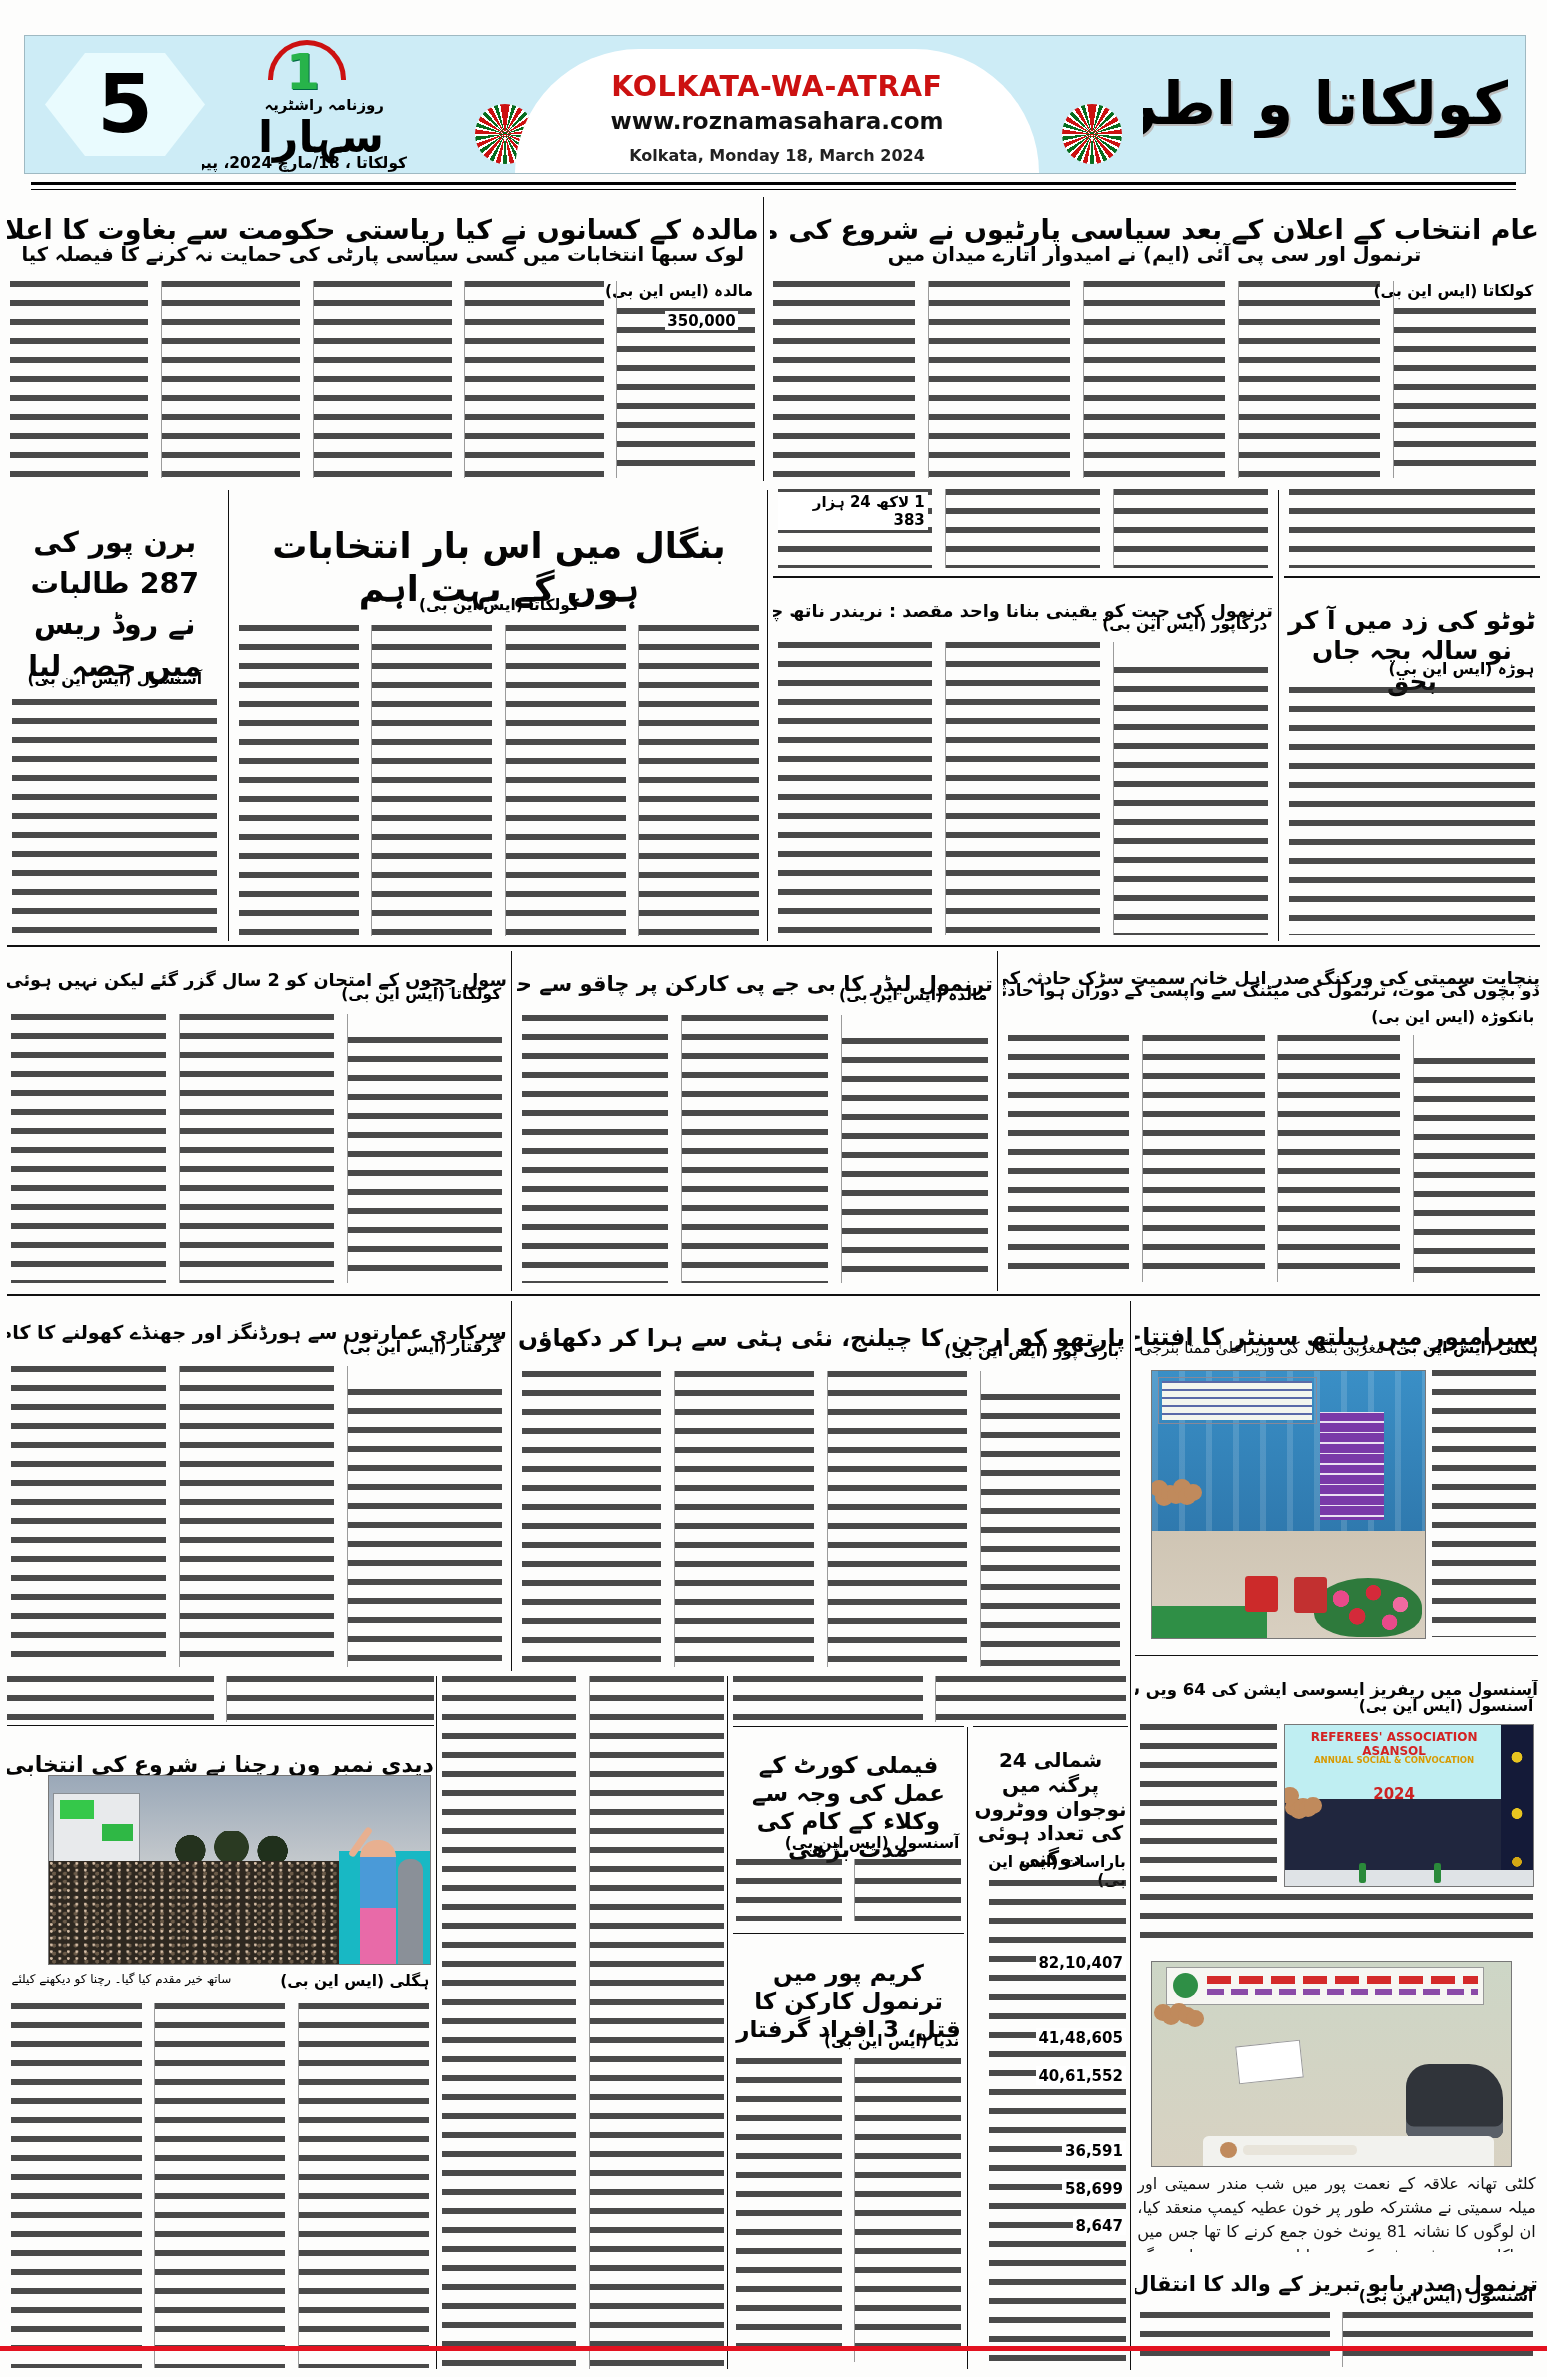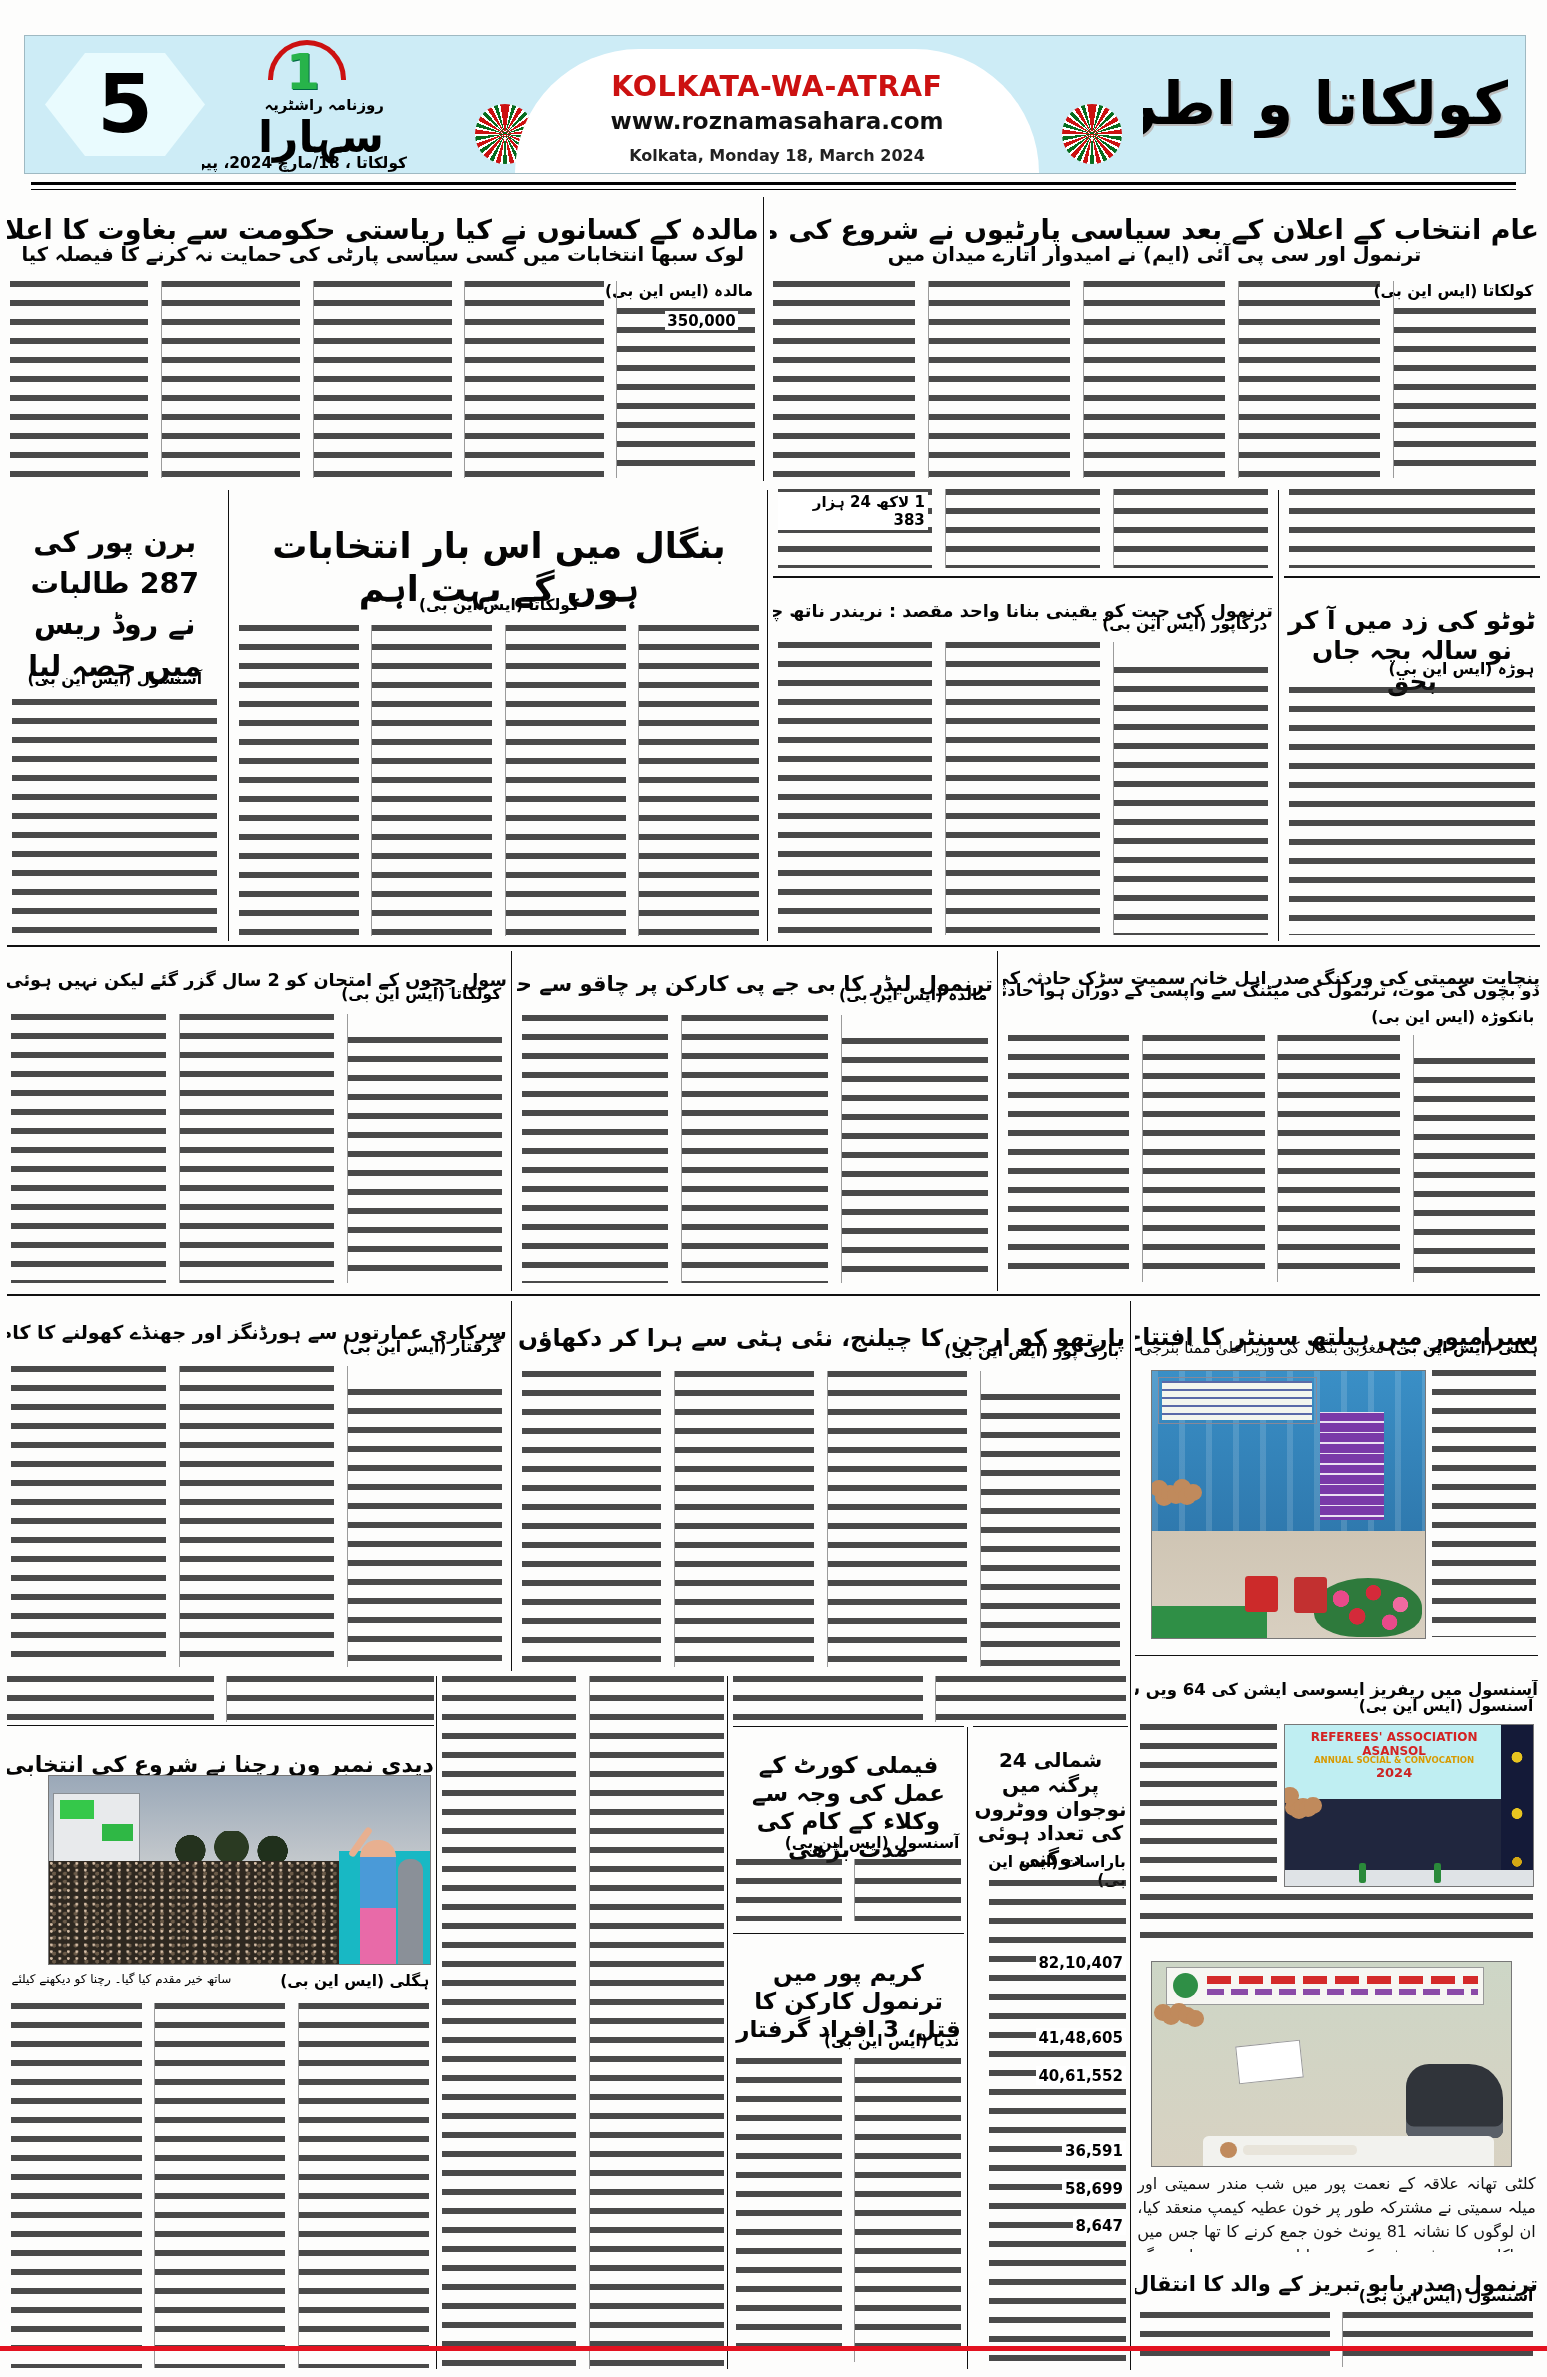--- a/index.html
+++ b/index.html
@@ -134,21 +134,21 @@
           <div class="tx fill"></div>
         </div>
       <div class="col">
           <div class="tx fill"></div>
         </div>
     </div>
   </section>
   <div class="vr" style="left:767px;top:490px;height:451px;"></div>
 
   <section class="abs" style="left:773px;top:489px;width:500px;height:453px;">
-    <div class="cols abs" style="left:4.6px;right:4.6px;top:0;height:79px;">
+    <div class="cols abs" style="left:4.6px;right:4.6px;top:0;height:79px;justify-content:flex-end;">
       <div class="col">
           <div class="tx fill"></div>
         <div class="fig" style="top:3.4px;right:4.6px;">1 لاکھ 24 ہزار 383</div>
       </div>
       <div class="col">
           <div class="tx fill"></div>
         </div>
       <div class="col">
           <div class="tx fill"></div>
         </div>
@@ -311,21 +311,21 @@
     <h2 class="hd nowrap abs" style="left:0;right:0;top:10.3px;font-size:16.5px;">آسنسول میں ریفریز ایسوسی ایشن کی 64 ویں سالانہ میٹنگ</h2>
     <div class="by abs" style="top:41px;right:4.6px;">آسنسول (ایس این بی)</div>
     <div class="tx abs" style="left:4.6px;width:137px;top:68px;height:161px;"></div>
 
     <div class="abs ph" style="left:149px;top:68px;width:248px;height:161px;">
       <div class="fill" style="background:linear-gradient(#bfeef2 46%,#20263e 46%);"></div>
       <div class="abs" style="right:0;top:0;width:13%;height:100%;background:#141a38;
            background-image:radial-gradient(circle at 50% 20%,#e8c520 5.1px,transparent 5.7px),radial-gradient(circle at 50% 55%,#e8c520 5.1px,transparent 5.7px),radial-gradient(circle at 50% 85%,#d4a814 4.6px,transparent 5.1px);"></div>
       <div class="abs" style="left:4%;top:4.6px;width:80%;text-align:center;font-size:12px;font-weight:bold;color:#d42222;">REFEREES' ASSOCIATION ASANSOL</div>
       <div class="abs" style="left:4%;top:30px;width:80%;text-align:center;font-size:8.5px;font-weight:bold;color:#d89a00;">ANNUAL SOCIAL &amp; CONVOCATION</div>
-      <div class="abs" style="left:4%;top:40px;width:80%;text-align:center;font-size:13px;font-weight:bold;color:#c22;">2024</div>
+      <div class="abs" style="left:4%;top:60px;width:80%;text-align:center;font-size:15px;font-weight:bold;color:#c22;">2024</div>
       <div class="abs" style="display:flex;gap:4.6px;left:4.6px;right:36px;bottom:17px;height:68px;align-items:flex-end;">
         <span class="person" style="height:67px;background:#e04878;"></span>
         <span class="person" style="height:55px;background:linear-gradient(120deg,#58b868 45%,#efefef 45%);"></span>
         <span class="person" style="height:52px;background:#f0e8c8;"></span>
         <span class="person" style="height:56px;background:#e8e8e8;"></span>
         <span class="person" style="height:54px;background:#f5f5f5;"></span>
         <span class="person" style="height:57px;background:#b8c0c8;"></span>
       </div>
       <div class="abs" style="left:0;right:0;bottom:0;height:16px;background:#dfe3e6;"></div>
       <span class="abs" style="left:30%;bottom:3.4px;width:6.8px;height:19.4px;background:#2a8a3a;border-radius:2.3px;"></span>

